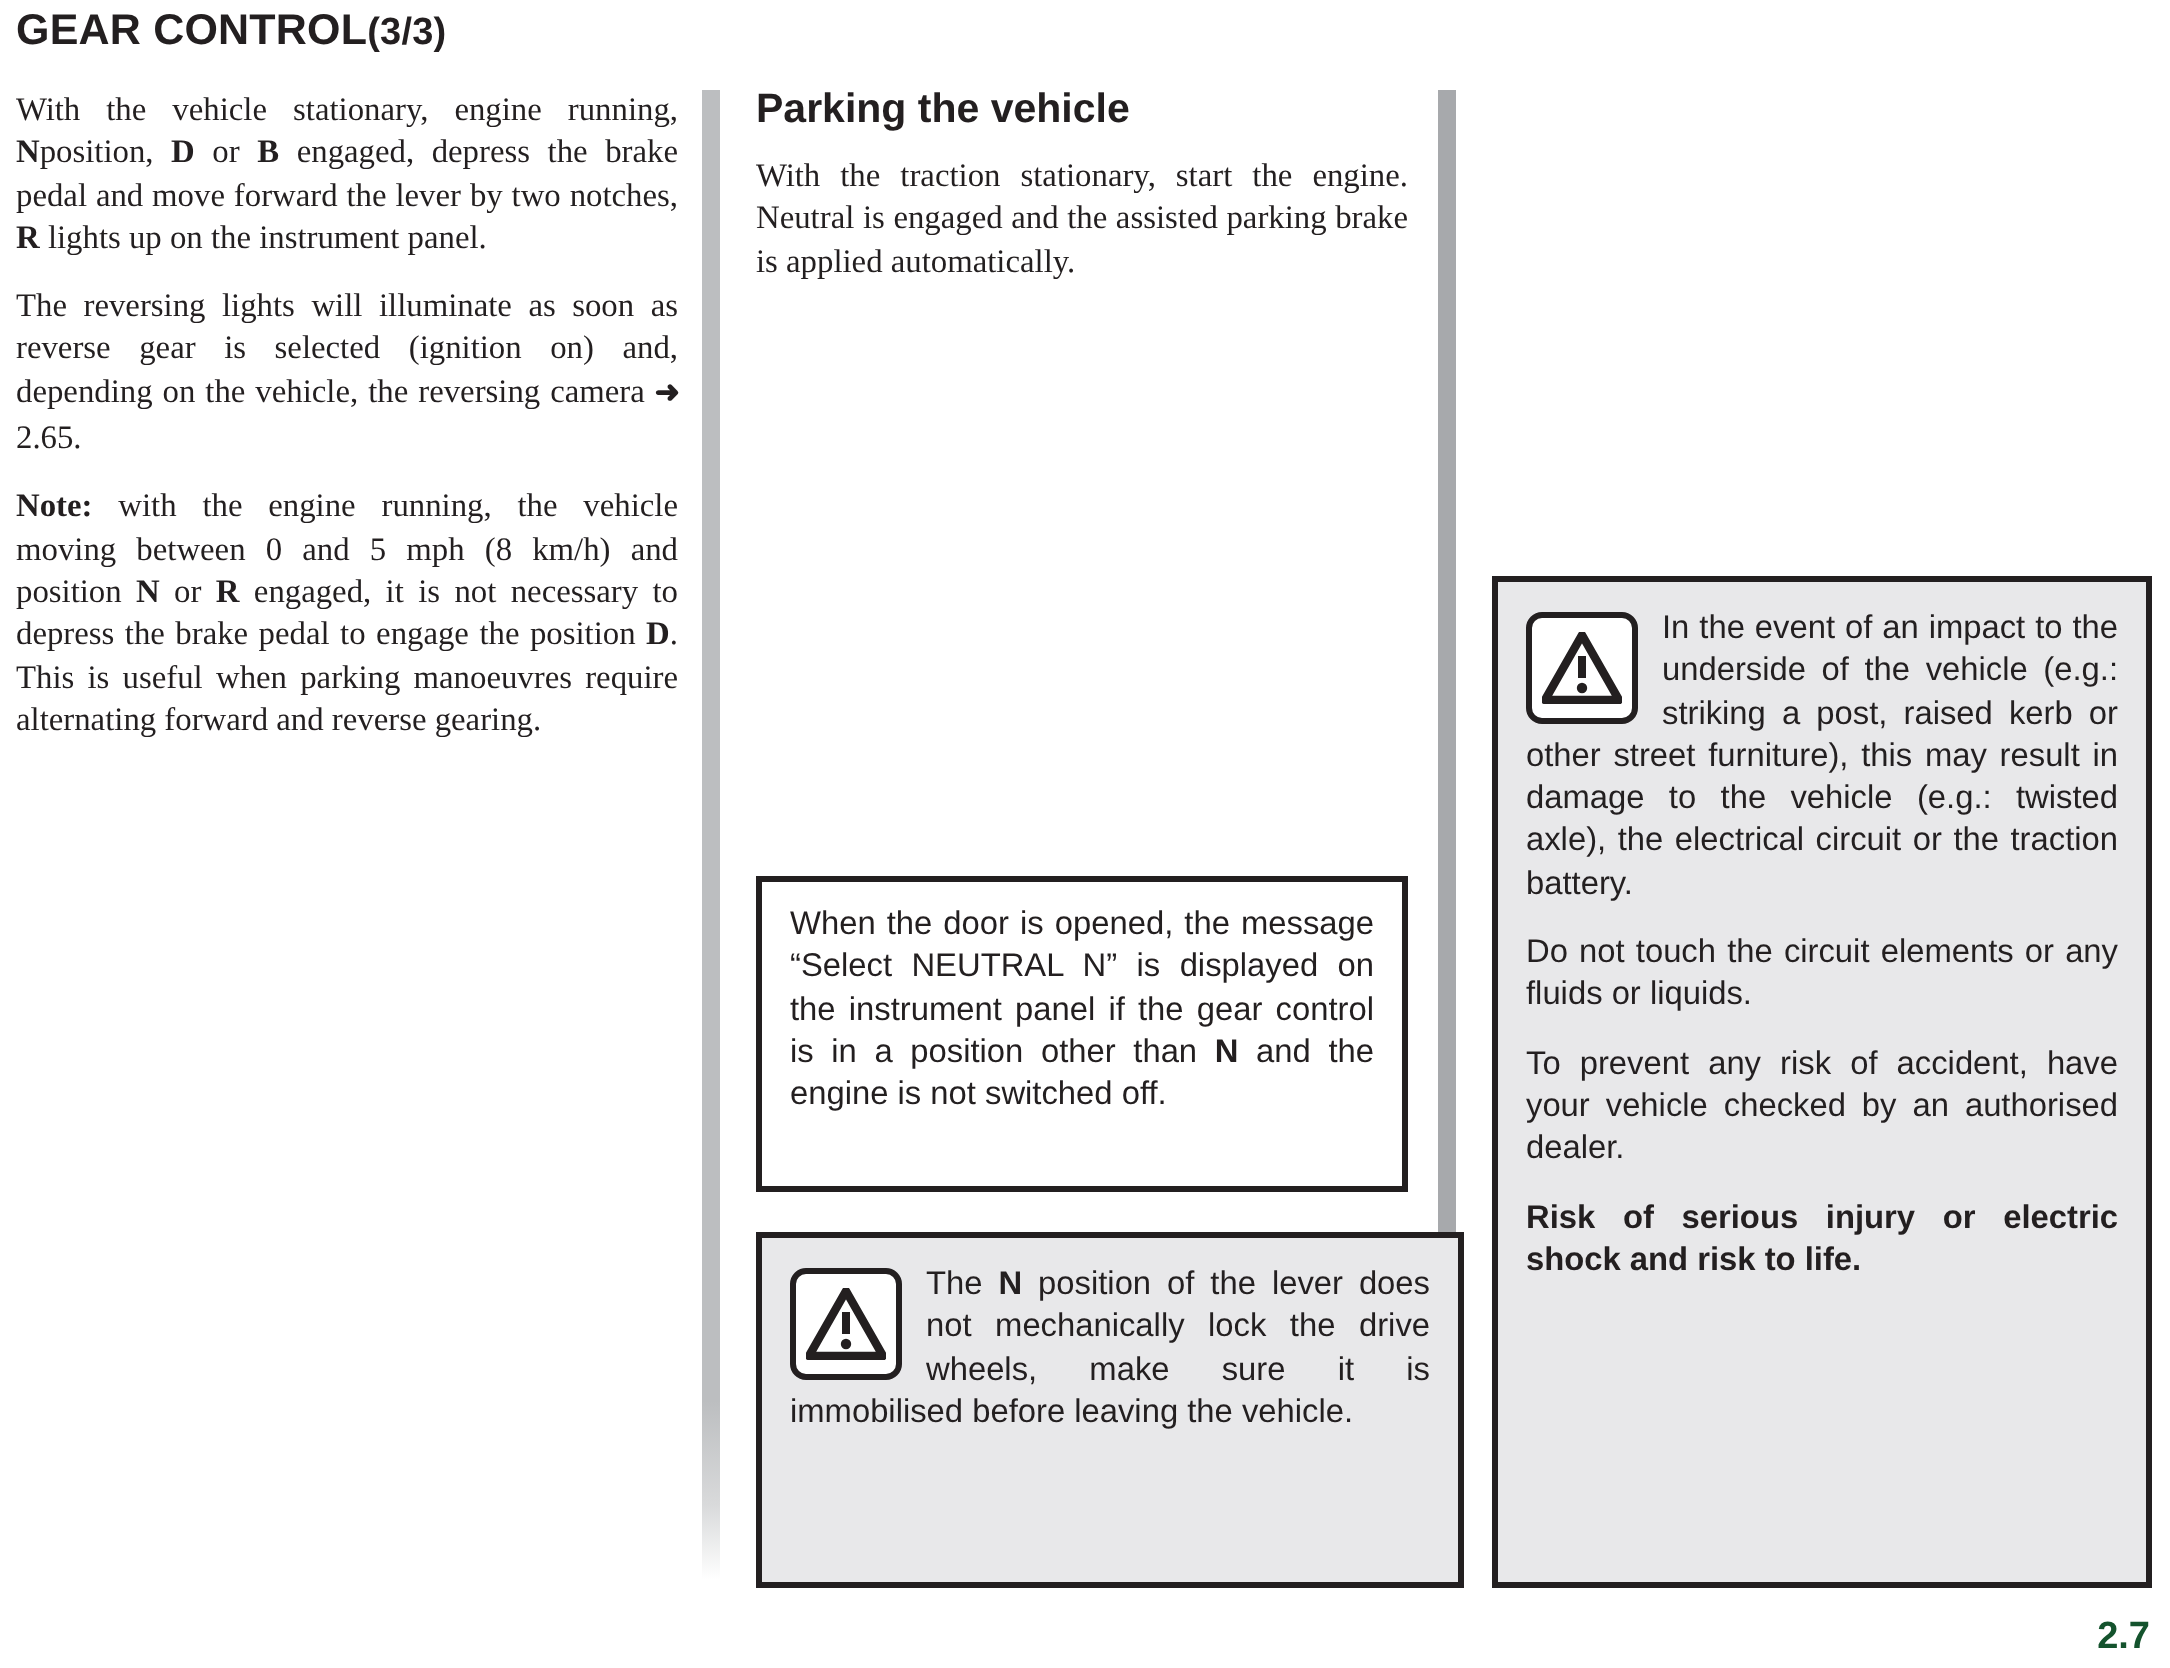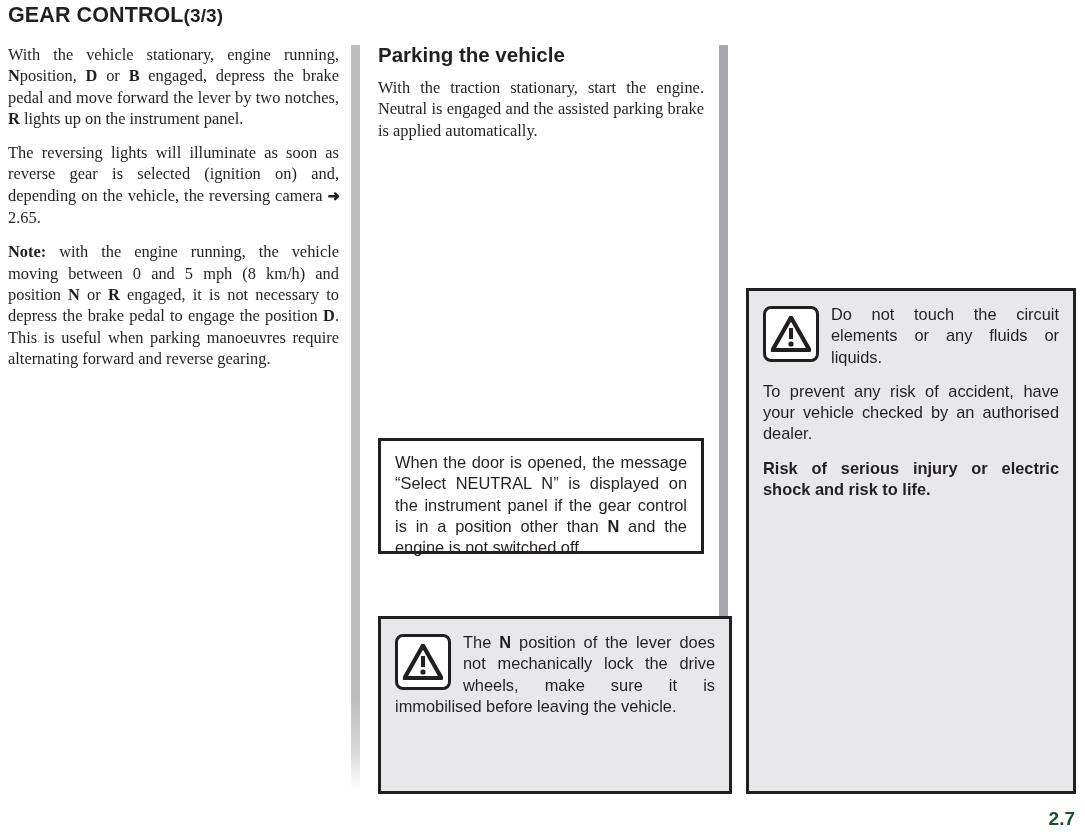--- a/index.html
+++ b/index.html
@@ -97,21 +97,21 @@
     padding: 13px 14px 12px 14px;
   }
   .callout p {
     margin: 0 0 13px 0;
     text-align: justify;
     text-justify: inter-word;
   }
   .callout p:last-child { margin-bottom: 0; }
 
   #callout-neutral-message {
-    left: 378px;  top: 438px;  width: 326px; height: 116px;
+    left: 378px;  top: 438px;  width: 326px; height: 158px;
     background: #ffffff;
   }
   #callout-neutral-message .inner { padding: 11px 14px 10px 14px; }
 
   #callout-warning-lever {
     left: 378px;  top: 616px;  width: 354px; height: 178px;
   }
   #callout-warning-impact {
     left: 746px;  top: 288px;  width: 330px; height: 506px;
   }
@@ -189,20 +189,21 @@
 
   <div class="callout" id="callout-warning-impact">
     <div class="inner">
       <span class="warn-icon">
         <svg width="40" height="36" viewBox="0 0 40 36" aria-hidden="true">
           <path d="M20 1.5 L38.5 34 L1.5 34 Z" fill="none" stroke="#231f20" stroke-width="4.2" stroke-linejoin="round"></path>
           <rect x="18" y="12" width="4" height="11" fill="#231f20"></rect>
           <circle cx="20" cy="28" r="2.6" fill="#231f20"></circle>
         </svg>
       </span>
+      <p>In the event of an impact to the underside of the vehicle (e.g.: striking a post, raised kerb or other street furniture), this may result in damage to the vehicle (e.g.: twisted axle), the electrical circuit or the traction battery.</p>
       <p>Do not touch the circuit elements or any fluids or liquids.</p>
       <p>To prevent any risk of accident, have your vehicle checked by an authorised dealer.</p>
       <p><b>Risk of serious injury or electric shock and risk to life.</b></p>
     </div>
   </div>
 
   <div class="page-number">2.7</div>
 
 </div>
 

